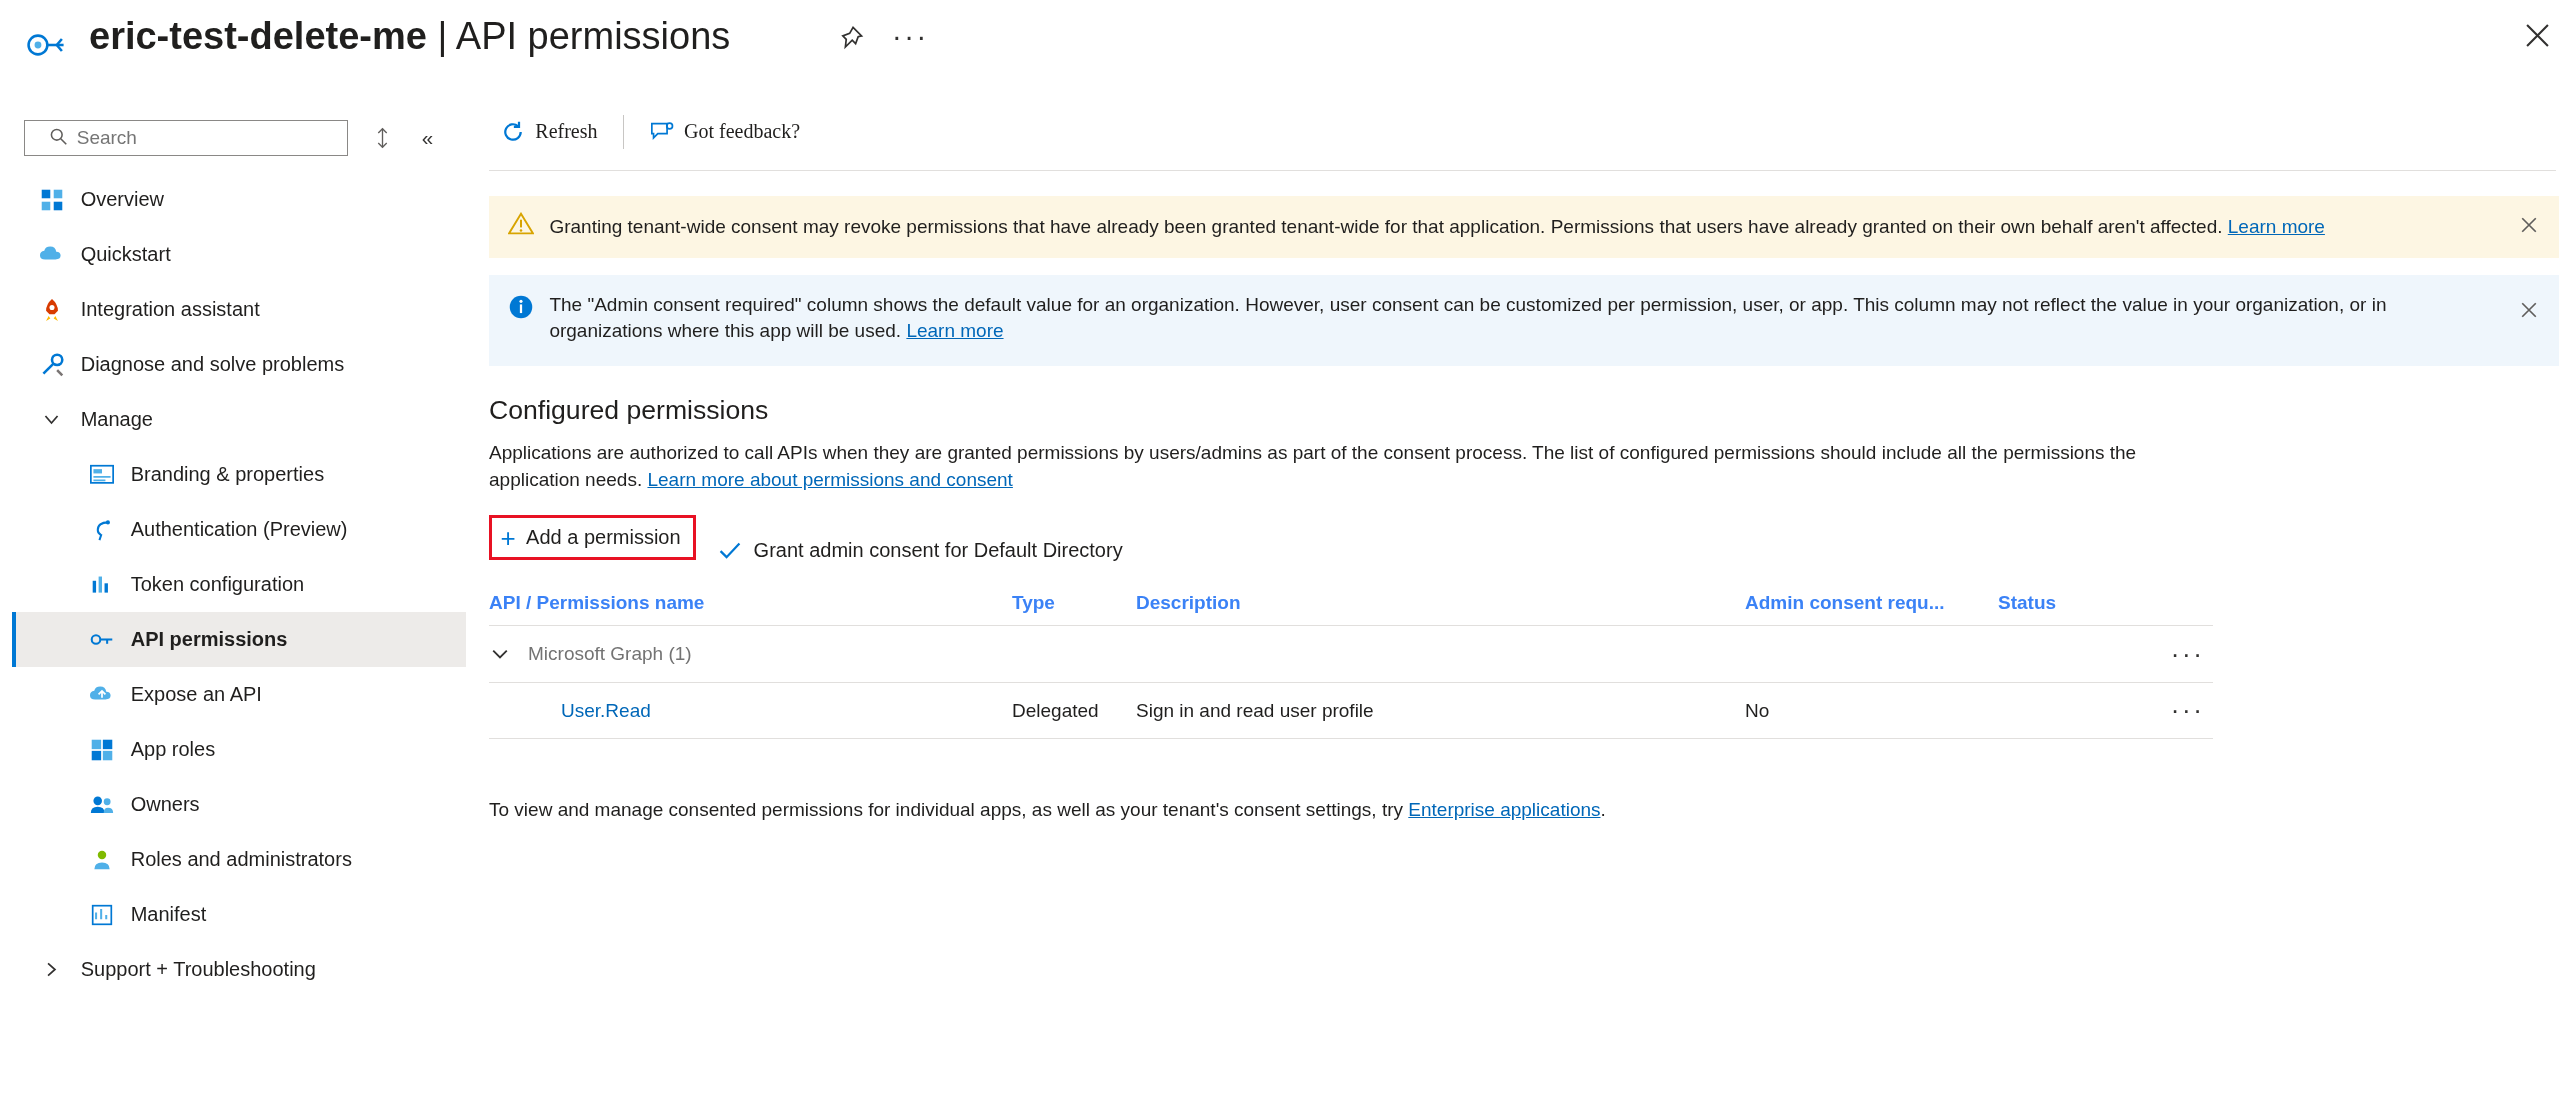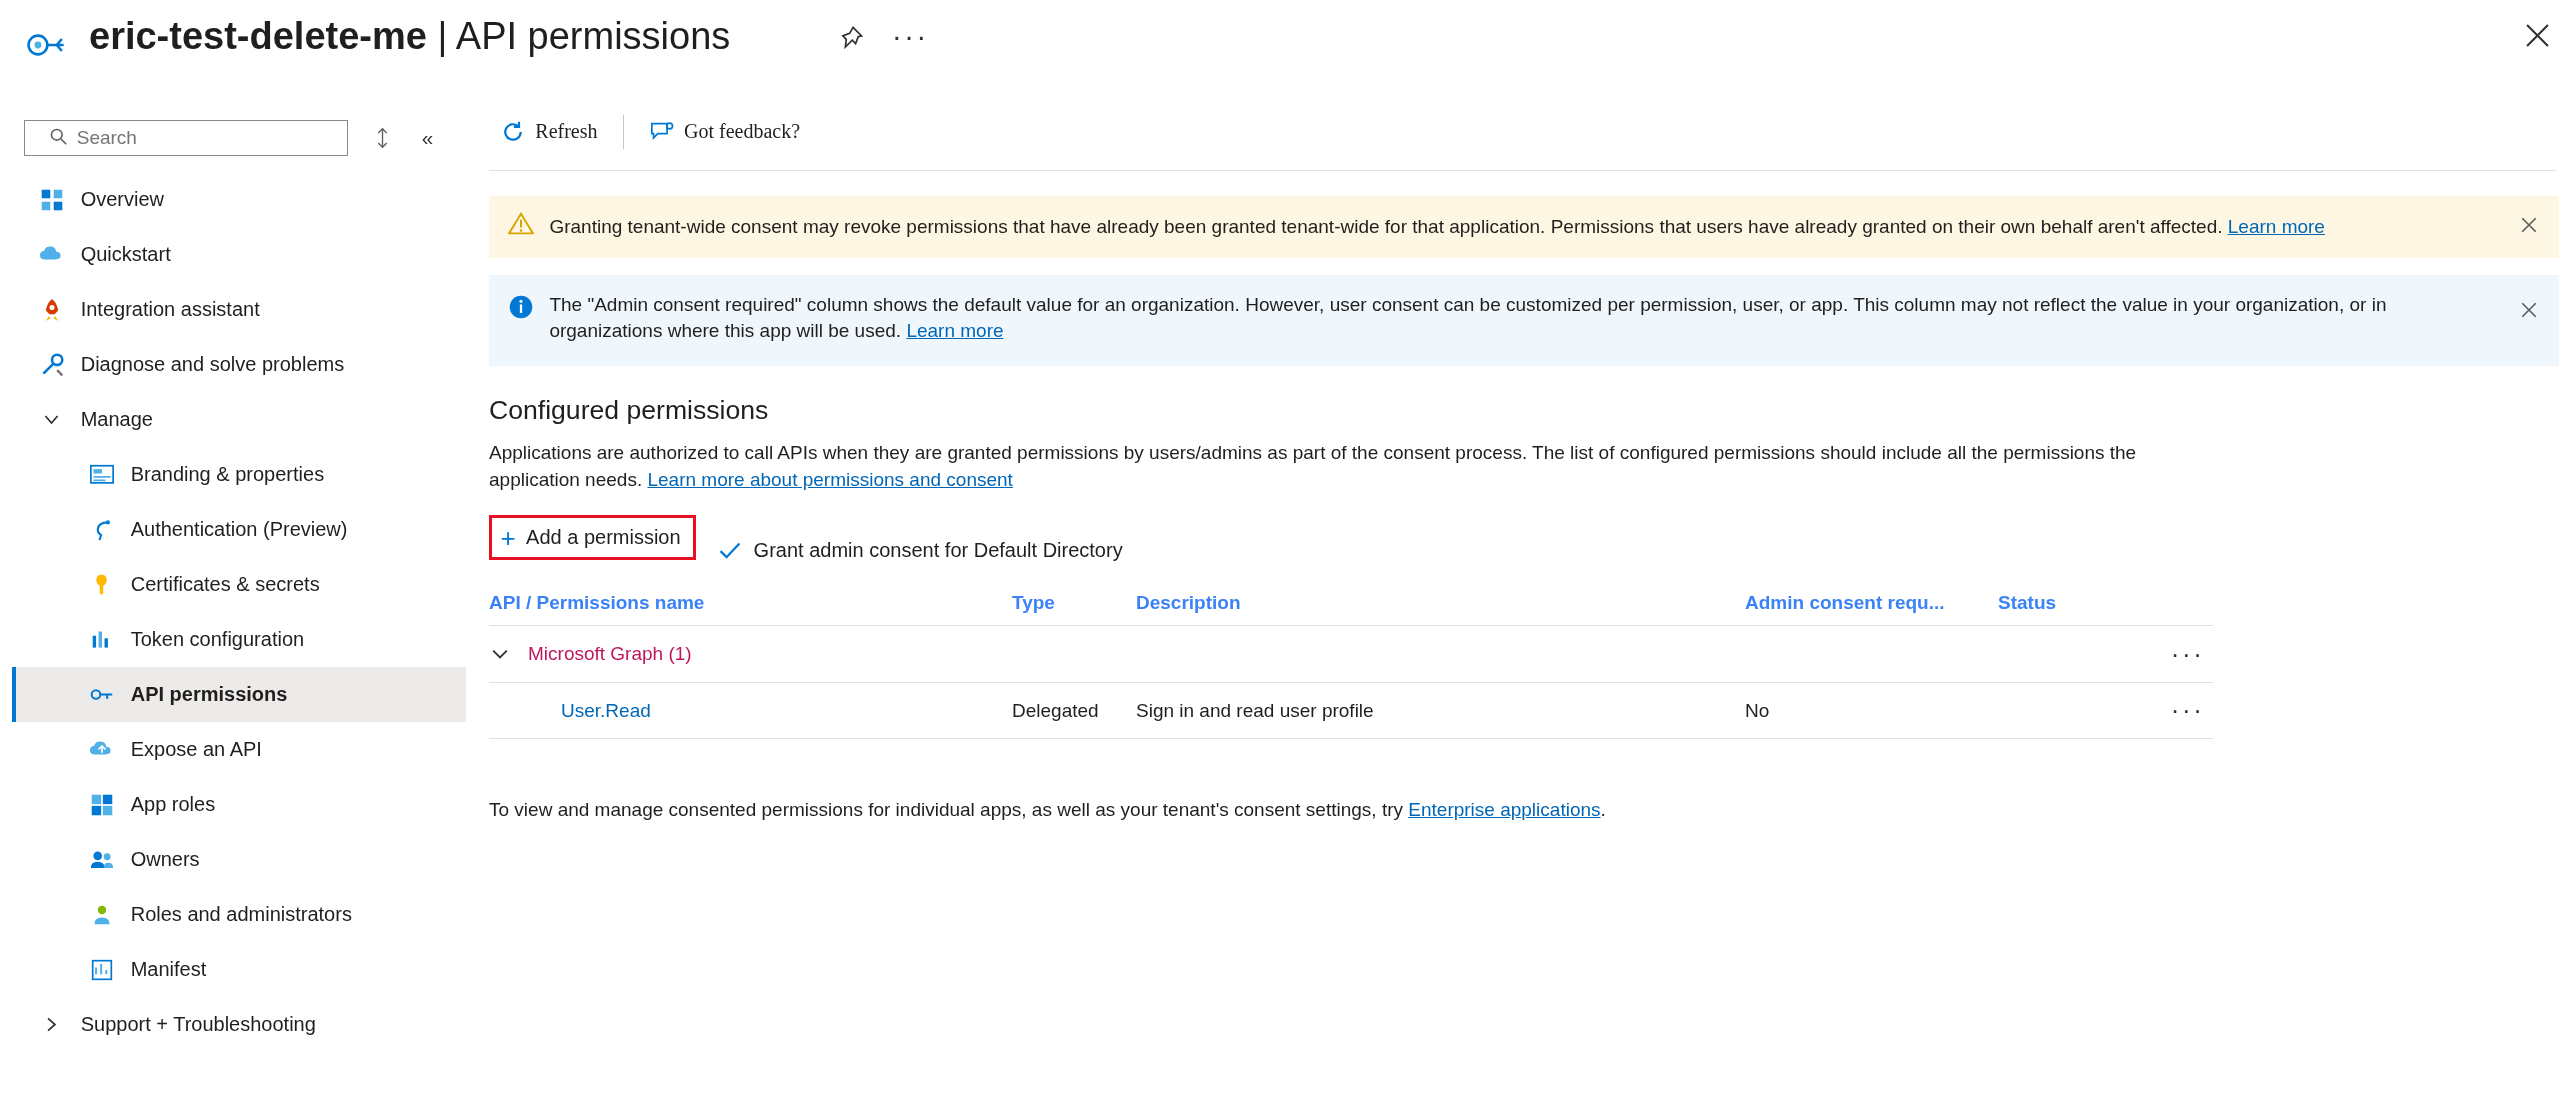--- a/index.html
+++ b/index.html
@@ -310,21 +310,21 @@
     color: #323130;
     cursor: pointer;
     line-height: 17px;
   }
   .grouprow .gchev {
     width: 39px;
     display: flex; align-items: center;
     color: #323130;
     cursor: pointer;
   }
-  .grouplink { color: #be185d; cursor: pointer; text-align: center; }
+  .grouplink { color: #737373; cursor: pointer; text-align: center; }
   .indent-name { padding-left: 72px; color: #0067b8; cursor: pointer; }
 
   .footnote {
     position: absolute;
     left: 0; top: 696px;
     font-size: 19px;
     color: #201f1e;
   }
 </style>
 </head>
@@ -448,28 +448,20 @@
       <div class="navitem child">
         <span class="ico">
           <svg width="22" height="22" viewBox="0 0 26 26">
             <path d="M20 4 q-12 0 -12 9 q0 4 4 6 l-2 6" fill="none" stroke="#0078d4" stroke-width="2.4"></path>
             <circle cx="20" cy="4" r="2.4" fill="#0078d4"></circle>
           </svg>
         </span>
         <span>Authentication (Preview)</span>
       </div>
 
-      <div class="navitem child">
-        <span class="ico">
-          <svg width="19" height="24" viewBox="0 0 22 28">
-            <path d="M11 2 q6 0 6 6 q0 5 -4 7 v8 q0 2 -2 2 q-2 0 -2 -2 v-8 q-4 -2 -4 -7 q0 -6 6 -6z" fill="#ffb900"></path>
-          </svg>
-        </span>
-        <span>Certificates &amp; secrets</span>
-      </div>
 
       <div class="navitem child">
         <span class="ico">
           <svg width="22" height="22" viewBox="0 0 26 26">
             <rect x="2" y="8" width="4" height="14" fill="#0078d4"></rect>
             <rect x="9" y="3" width="4" height="19" fill="#50b0e8"></rect>
             <rect x="16" y="11" width="4" height="11" fill="#0078d4"></rect>
           </svg>
         </span>
         <span>Token configuration</span>

